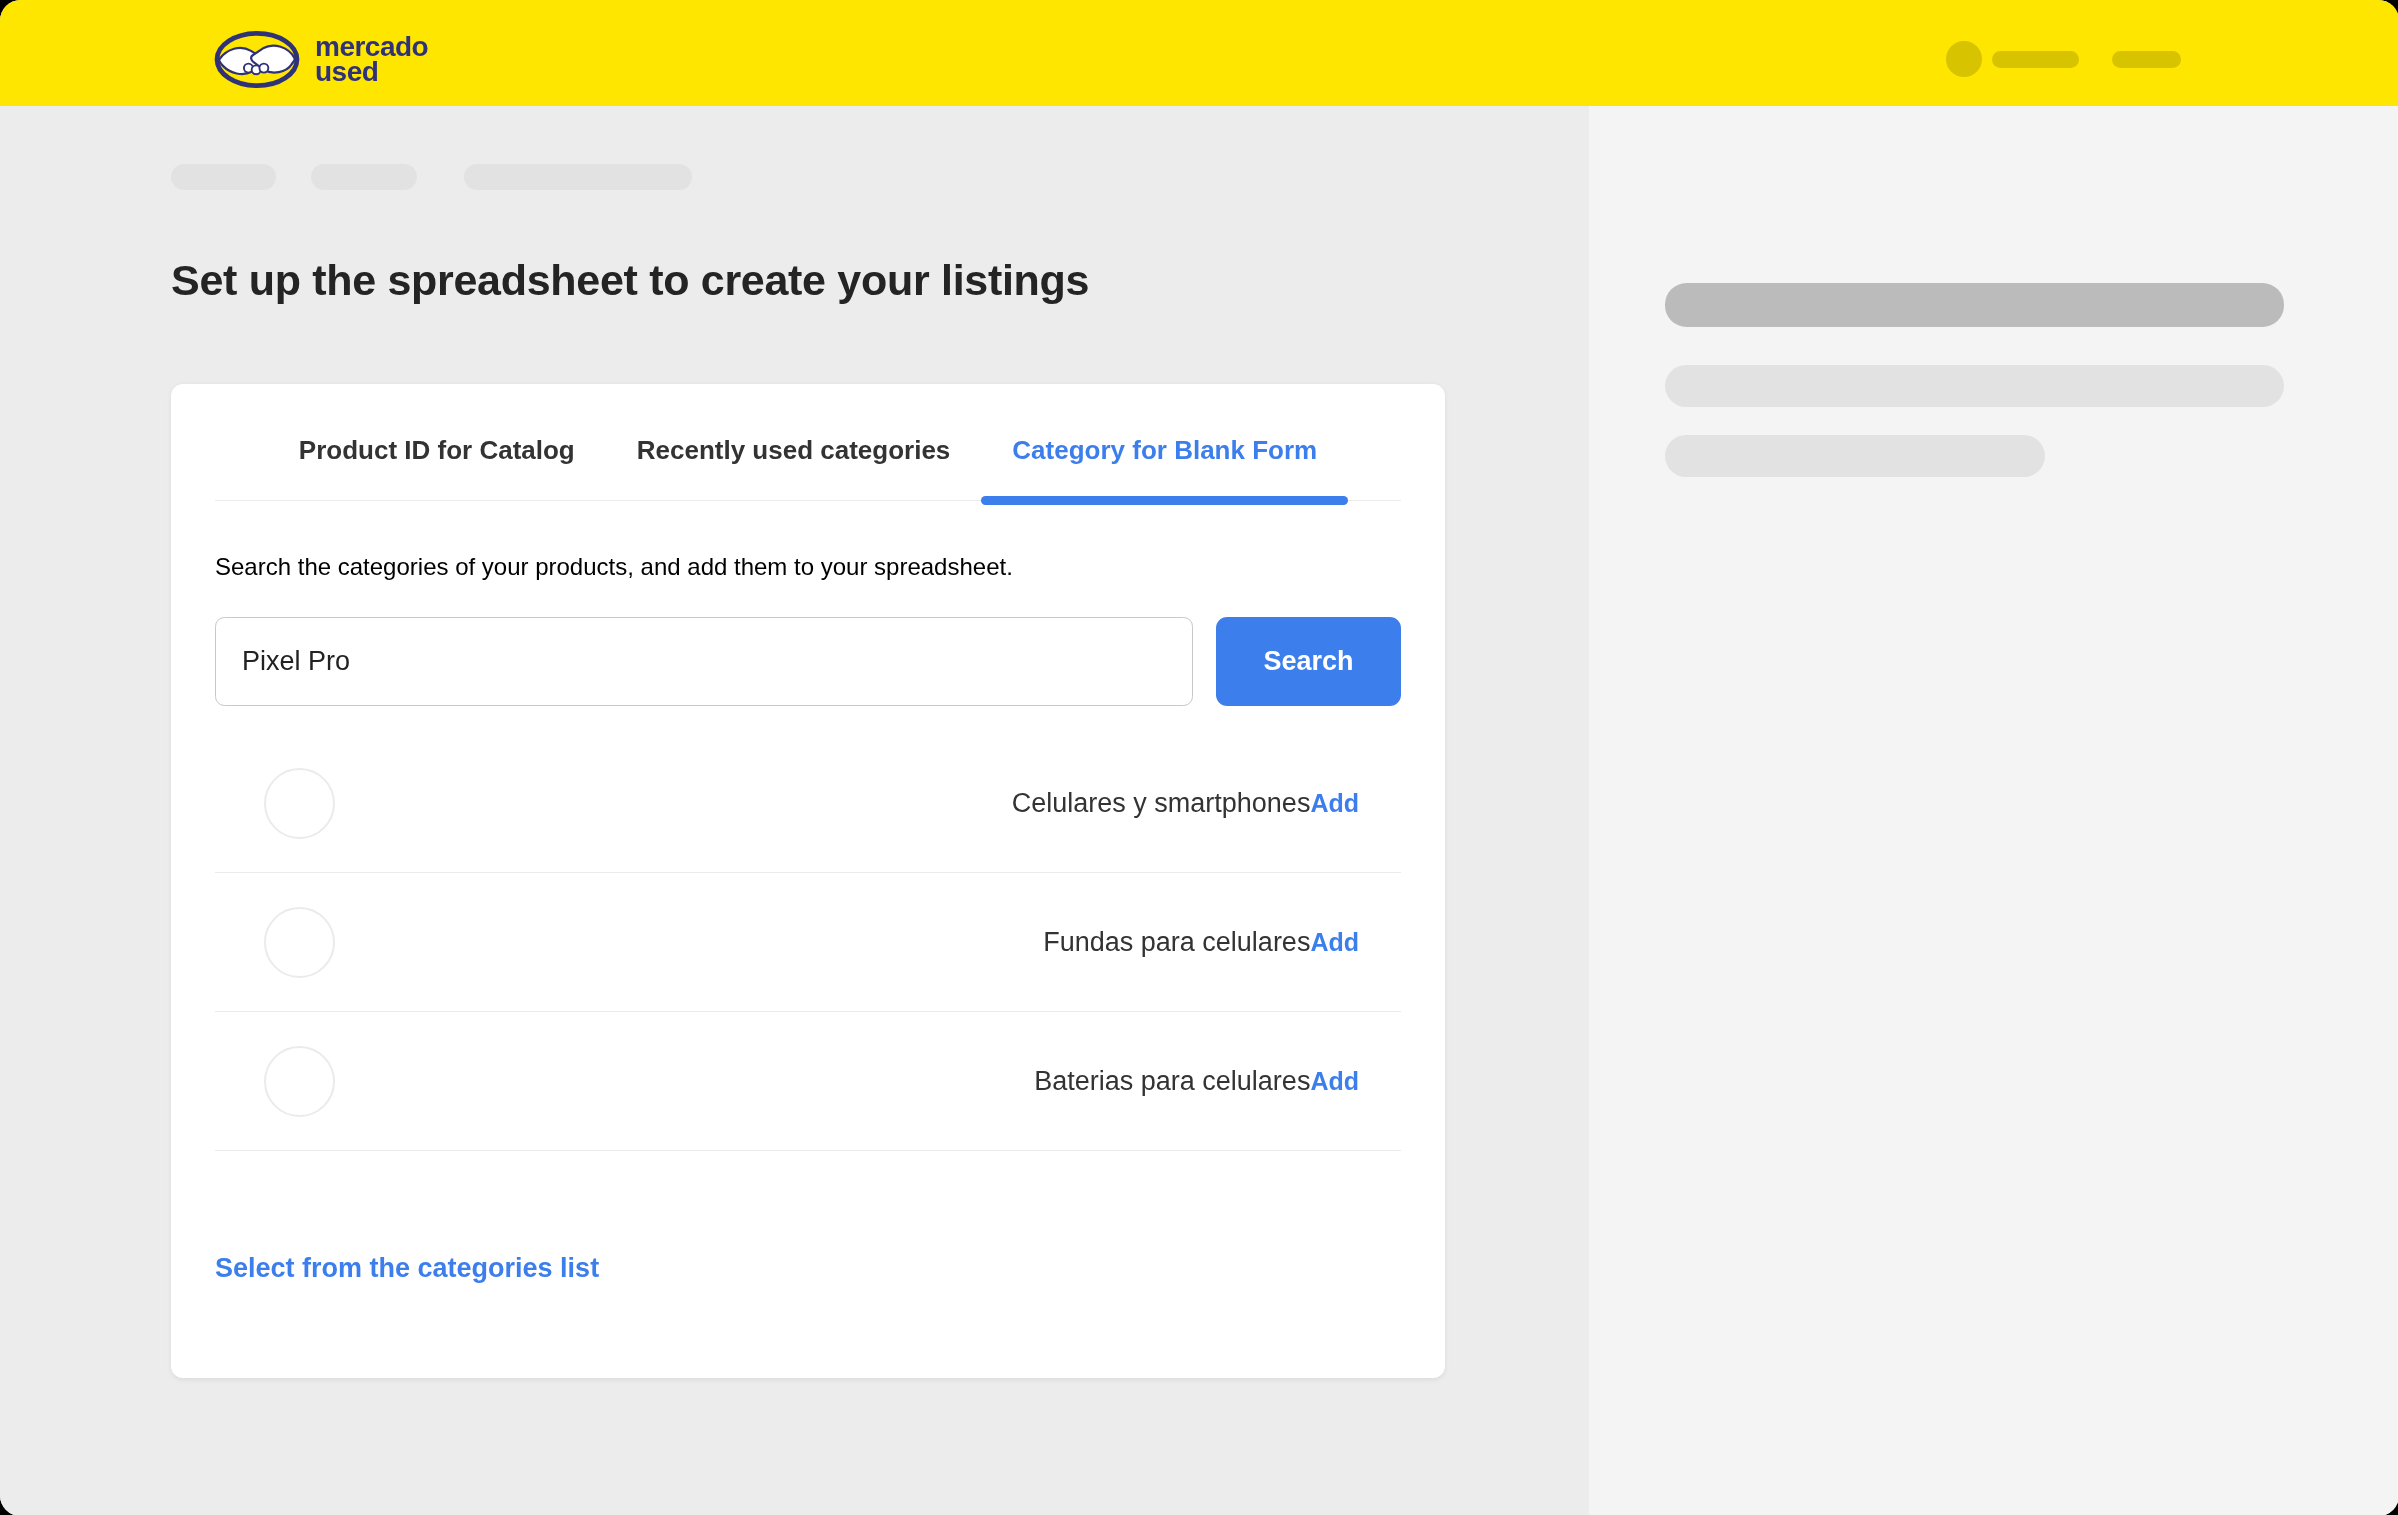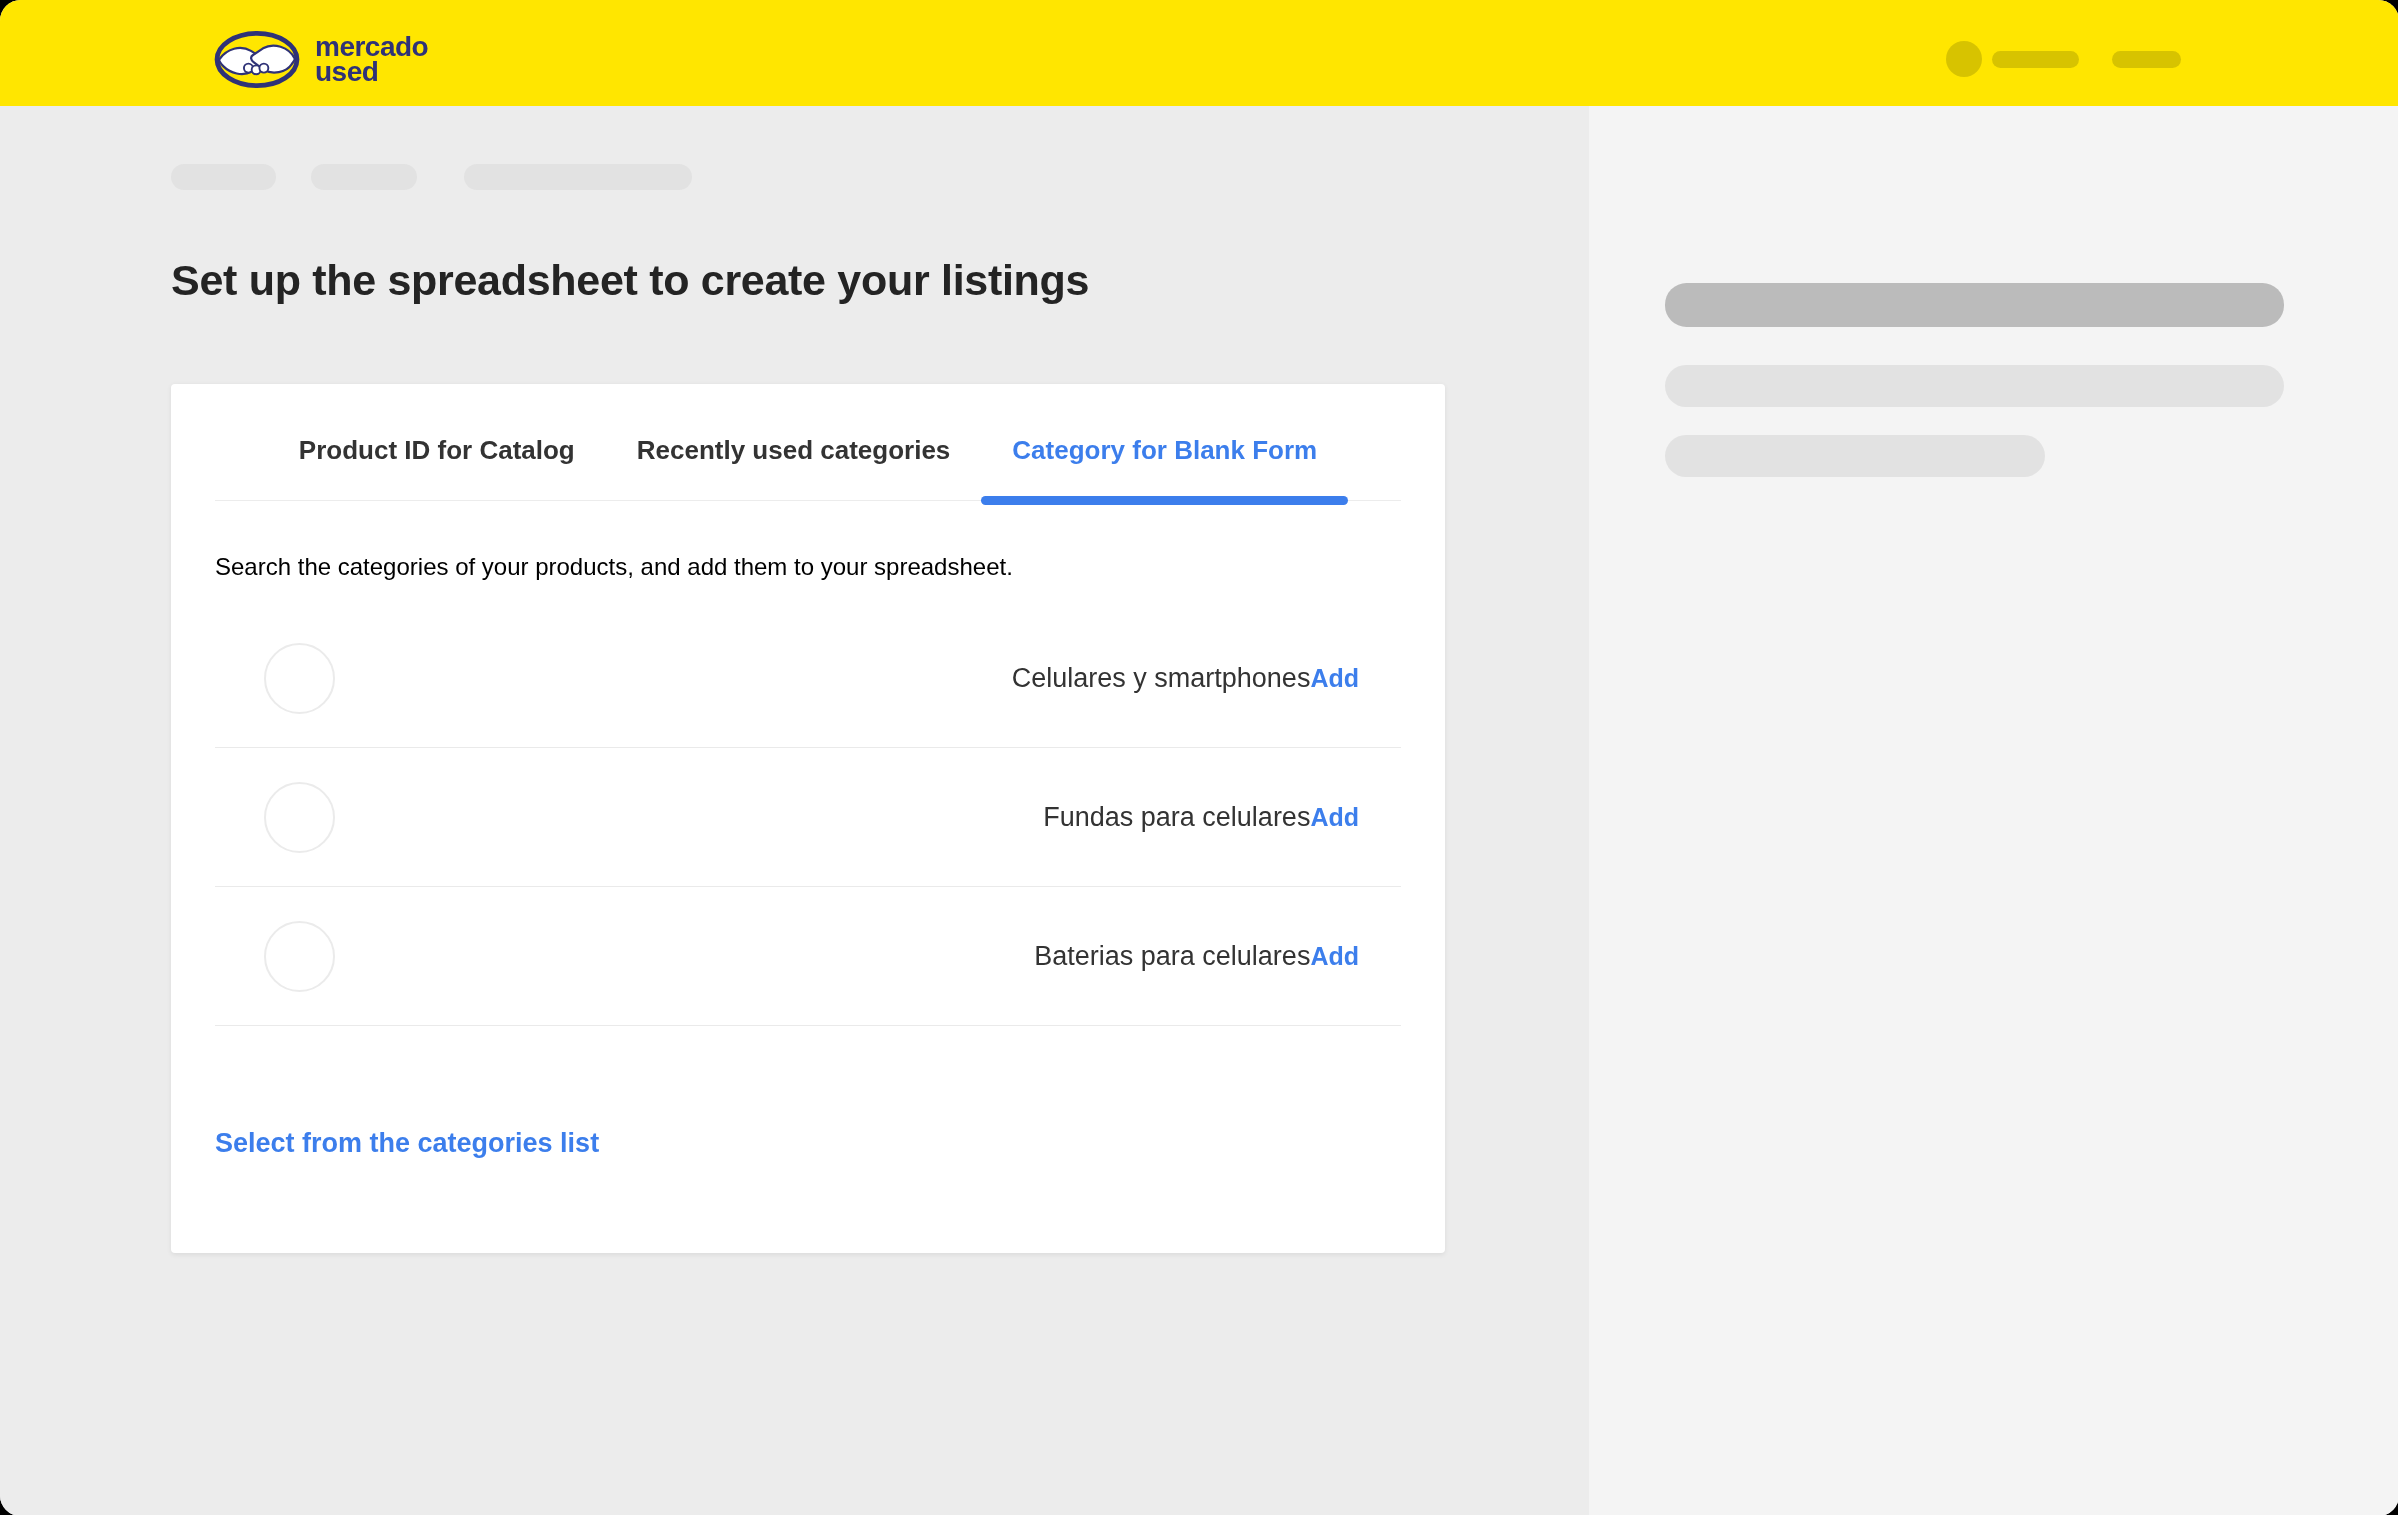--- a/index.html
+++ b/index.html
@@ -51,21 +51,21 @@
   .bc-bar.b3 { width: 228px; }
   
   .page-title {
     margin: 66px 0 0 171px;
     font-size: 43px; font-weight: 700; color: #242424;
     letter-spacing: -0.3px;
   }
   
   .card {
     width: 1274px; margin: 79px 0 0 171px;
-    background: #fff; border-radius: 4px;
+    background: #fff; border-radius: 12px;
     box-shadow: 0 1.9px 5.6px rgba(0,0,0,0.07);
     padding-bottom: 94px;
   }
   .tabs {
     margin: 0 44px; height: 117px;
     border-bottom: 1.9px solid #ECECEC;
     display: flex; justify-content: center; align-items: center;
     padding-top: 17px;
     position: relative;
   }
@@ -164,20 +164,24 @@
       <div class="card">
 
         <div class="tabs">
           <div class="tab">Product ID for Catalog</div>
           <div class="tab">Recently used categories</div>
           <div class="tab active">Category for Blank Form</div>
         </div>
 
         <p class="search-desc">Search the categories of your products, and add them to your spreadsheet.</p>
 
+        <div class="search-row">
+          <input class="search-input" type="text" value="Pixel Pro" style="">
+          <button class="search-btn">Search</button>
+        </div>
 
         <div class="results">
 
           <div class="result-row">
             <div class="result-thumb"></div>
             <div class="result-name">Celulares y smartphones</div>
             <a class="add-link">Add</a>
           </div>
 
           <div class="result-row">

